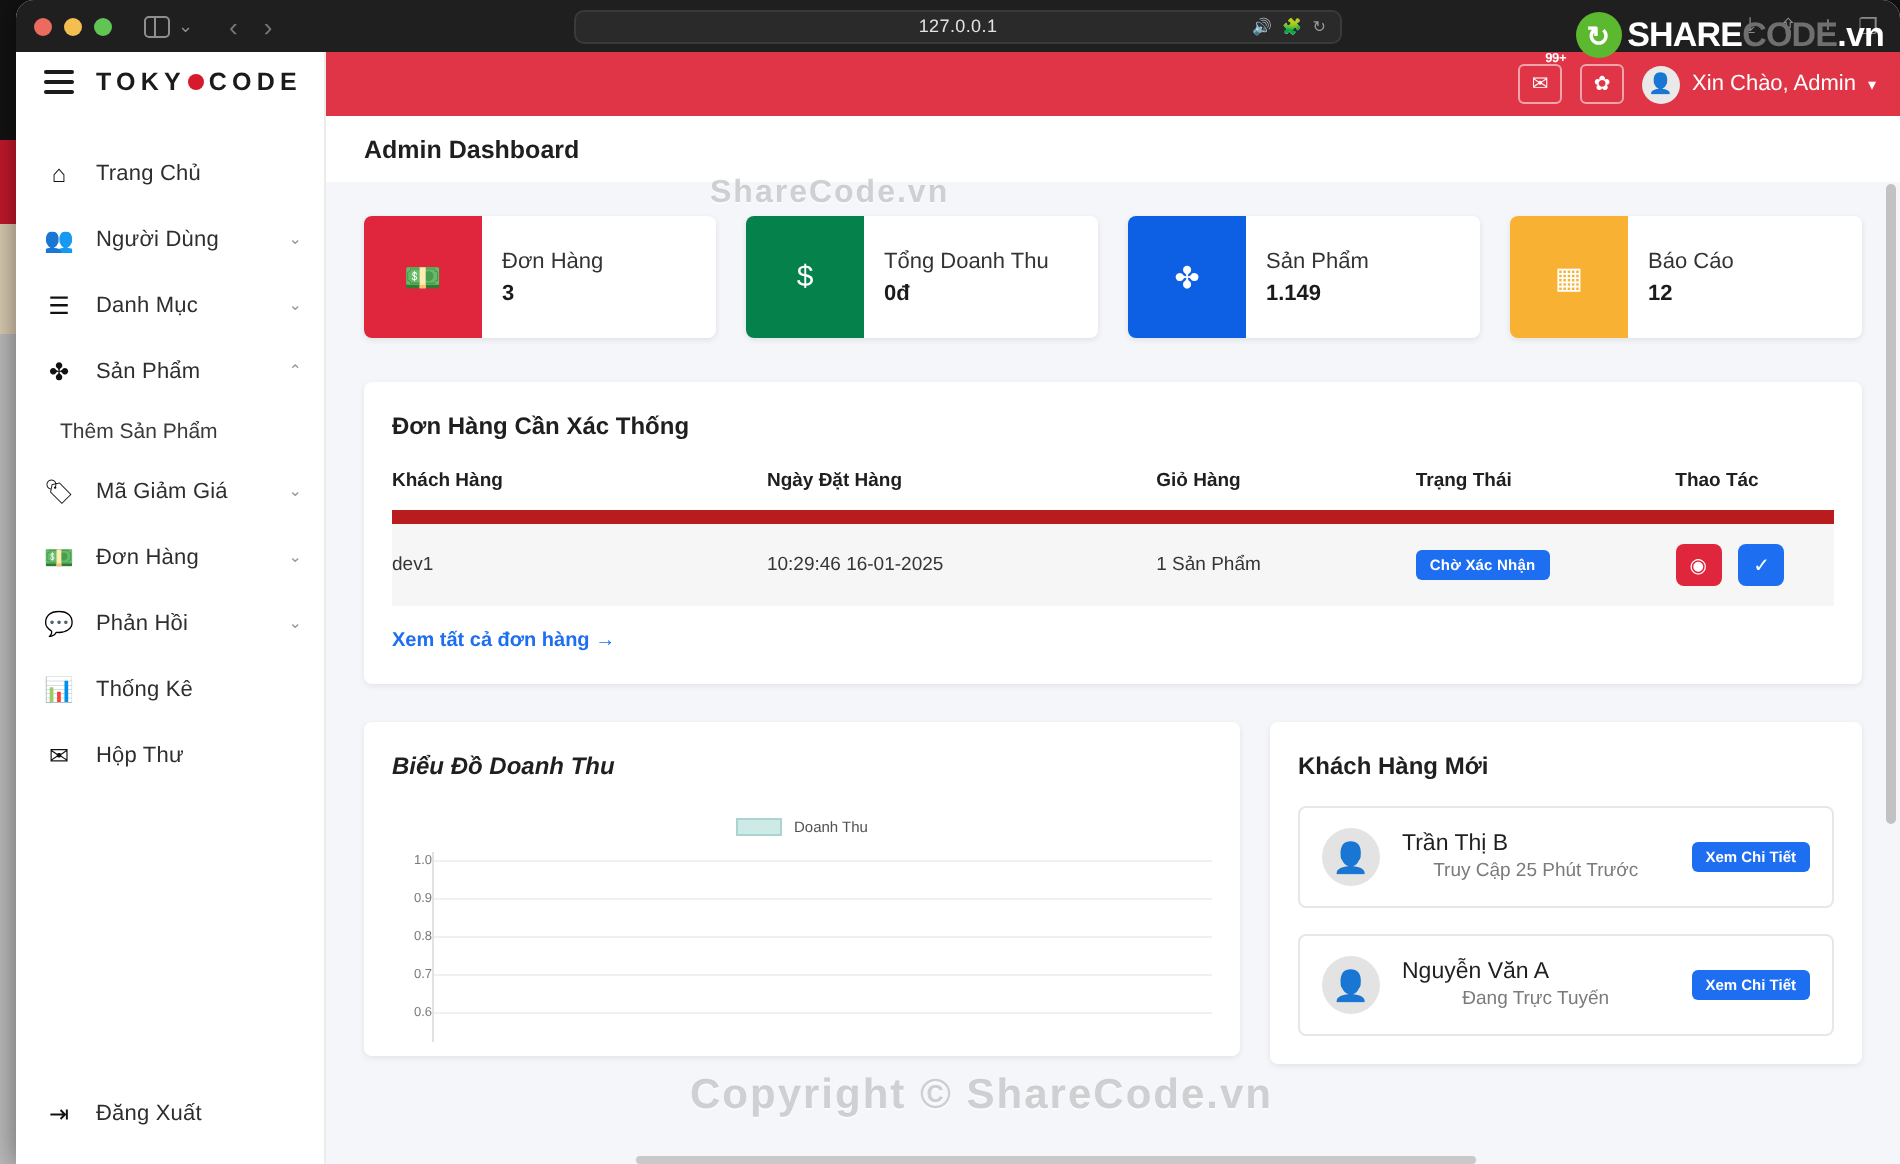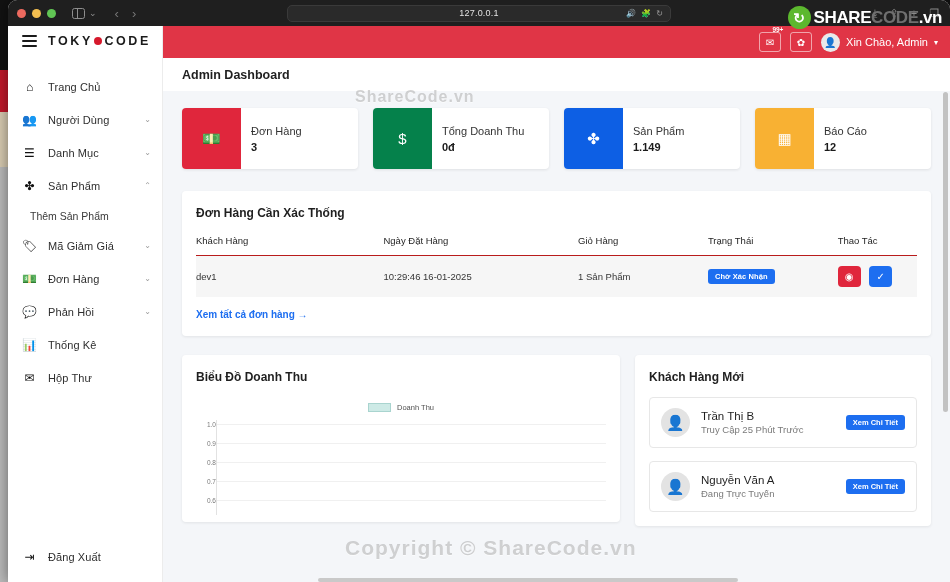--- a/index.html
+++ b/index.html
@@ -148,22 +148,22 @@
   .stat-label { font-size: 11px; color: #333; line-height: 1.3; }
   .stat-value { font-size: 11px; font-weight: 700; color: #1b1b1b; }
 
   
   .panel { background: #fff; border-radius: 4px; box-shadow: 0 1px 3px rgba(0,0,0,.08); }
   #orders-panel { margin-top: 22px; padding: 15px 14px 14px 14px; }
   .panel-title { font-size: 12px; font-weight: 700; color: #1f1f1f; }
 
   #orders-table { width: 100%; border-collapse: collapse; margin-top: 15px; }
   #orders-table th {
-    text-align: left; font-size: 9.5px; font-weight: 400; color: #1f1f1f;
-    padding: 0 0 9px 0; border-bottom: 1px solid #b91c1c;
+    text-align: left; font-size: 9.5px; font-weight: 700; color: #1f1f1f;
+    padding: 0 0 9px 0; border-bottom: 7px solid #b91c1c;
   }
   #orders-table td { font-size: 9.5px; color: #353535; padding: 10px 0; background: #f6f6f6; }
   .badge-status {
     display: inline-block; background: #1d6ef0; color: #fff; font-size: 7.5px; font-weight: 700;
     padding: 3px 7px; border-radius: 3px; letter-spacing: .1px;
   }
   .act-btn {
     width: 23px; height: 21px; border-radius: 4px; display: inline-flex;
     align-items: center; justify-content: center; color: #fff; font-size: 10px; cursor: pointer;
     vertical-align: middle;
@@ -171,21 +171,21 @@
   .act-view { background: #e0263c; margin-right: 6px; }
   .act-ok { background: #1d6ef0; }
   #view-all-link {
     display: inline-block; margin-top: 12px; font-size: 10px; color: #1d6ef0;
     font-weight: 700; text-decoration: none; cursor: pointer;
   }
 
   
   #bottom-row { display: flex; gap: 15px; margin-top: 19px; align-items: flex-start; }
   #chart-panel { flex: 1 1 0; padding: 15px 14px 0 14px; min-height: 167px; }
-  #chart-head { display: flex; align-items: flex-start; justify-content: flex-start; }
+  #chart-head { display: flex; align-items: flex-start; justify-content: flex-start; font-style: italic; }
   #chart-filter {
     width: 98px; height: 23px; border: 1px solid #dadada; border-radius: 3px;
     font-size: 10px; color: #444; padding-left: 8px; display: flex; align-items: center;
     background: #fff; cursor: pointer;
   }
   #chart-legend { display: flex; align-items: center; justify-content: center; gap: 6px; margin-top: 19px; }
   #legend-swatch { width: 23px; height: 9px; background: #cdeae6; border: 1px solid #a9d4cf; }
   #legend-label { font-size: 7.5px; color: #515151; }
   #plot-area { display: flex; margin-top: 8px; }
   #y-axis { width: 20px; flex: 0 0 20px; display: flex; flex-direction: column; align-items: flex-end; }
@@ -197,21 +197,21 @@
   .cust-card {
     border: 1px solid #e7e7e7; border-radius: 4px; padding: 10px 11px; margin-top: 13px;
     display: flex; align-items: center; gap: 11px;
   }
   .cust-avatar {
     width: 29px; height: 29px; border-radius: 50%; background: #e3e3e3; flex: 0 0 29px;
     display: flex; align-items: center; justify-content: center; color: #8e8e8e; font-size: 15px;
   }
   .cust-info { flex: 1; min-width: 0; }
   .cust-name { font-size: 11.5px; color: #1f1f1f; }
-  .cust-status { font-size: 9.5px; color: #7b7b7b; margin-top: 2px; }
+  .cust-status { font-size: 9.5px; color: #7b7b7b; margin-top: 2px; text-align: center; }
   .cust-btn {
     background: #1d6ef0; color: #fff; font-size: 7.5px; font-weight: 700;
     padding: 3px 7px; border-radius: 3px; cursor: pointer; white-space: nowrap;
   }
 
   
   #vscroll {
     position: absolute; right: 2px; top: 34px; width: 5px; height: 320px;
     background: #c2c2c2; border-radius: 3px; z-index: 45; cursor: pointer;
   }

